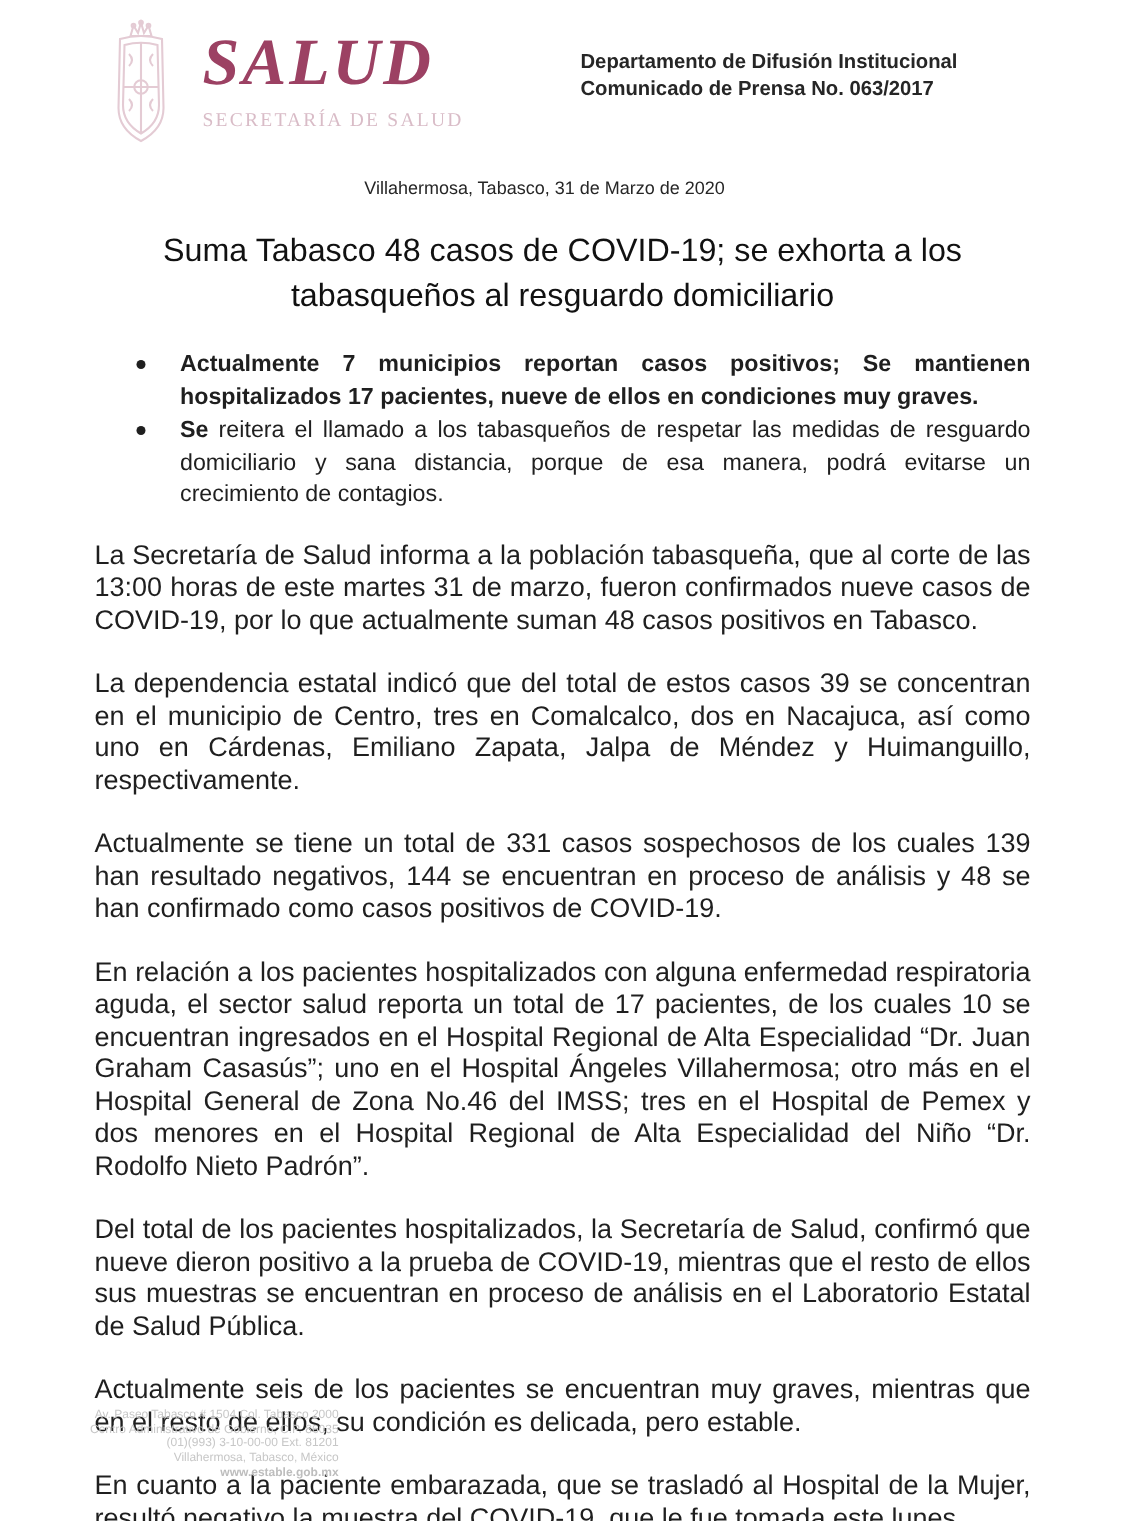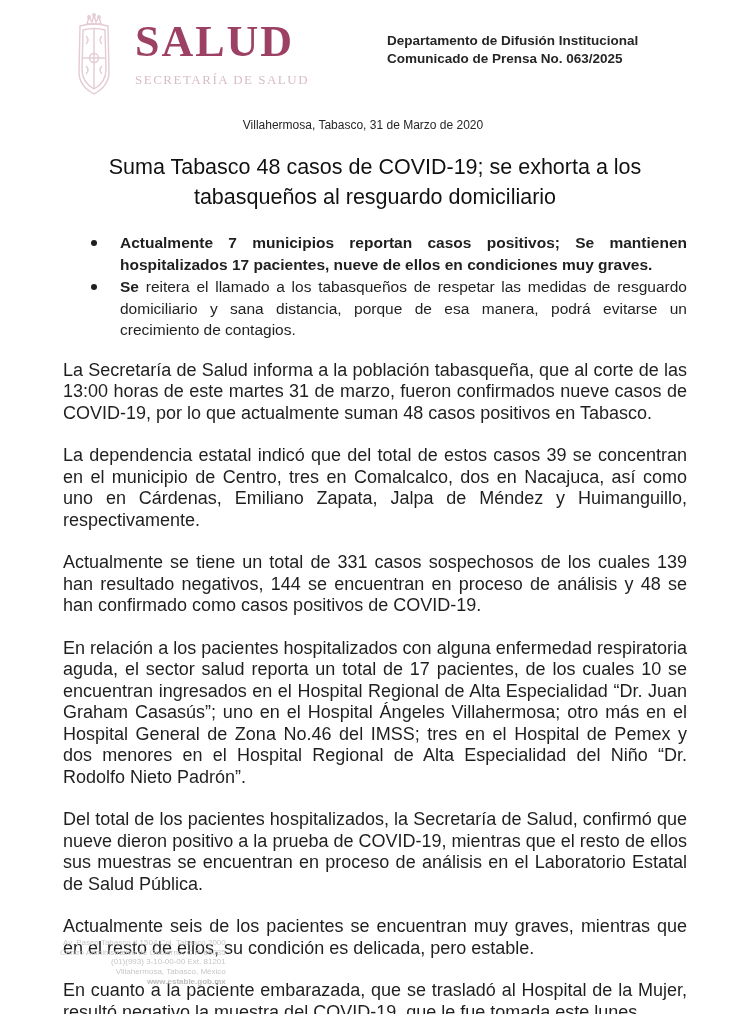--- a/index.html
+++ b/index.html
@@ -33,20 +33,21 @@
   }
   .crest { width:62px; height:90px; flex:0 0 auto; }
   .logo-text { padding-top:8px; }
   .wordmark {
     font-family:"Liberation Serif", serif;
     font-weight:bold;
     font-size:44px;
     line-height:44px;
     letter-spacing:2px;
     color:#9c4163;
+    font-style:italic;
   }
   .logo-subtitle {
     font-family:"Liberation Serif", serif;
     font-size:13px;
     letter-spacing:1.5px;
     color:#d9bcc7;
     margin-top:8px;
     white-space:nowrap;
   }
   .header-right {
@@ -149,21 +150,21 @@
           <circle cx="31" cy="46" r="4.5"></circle>
         </svg>
       </span>
       <span class="logo-text">
         <span class="wordmark">SALUD</span>
         <div class="logo-subtitle">SECRETARÍA DE SALUD</div>
       </span>
     </div>
     <div class="header-right">
       <div>Departamento de Difusión Institucional</div>
-      <div>Comunicado de Prensa No. 063/2025</div>
+      <div>Comunicado de Prensa No. 063/2017</div>
     </div>
   </div>
 
   <div class="dateline">Villahermosa, Tabasco, 31 de Marzo de 2020</div>
 
   <h1 class="doc-title">Suma Tabasco 48 casos de COVID-19; se exhorta a los tabasqueños al resguardo domiciliario</h1>
 
   <ul class="highlights">
     <li><span class="b">Actualmente 7 municipios reportan casos positivos; Se mantienen hospitalizados 17 pacientes, nueve de ellos en condiciones muy graves.</span><span></span></li>
     <li><span class="b">Se</span><span> reitera el llamado a los tabasqueños de respetar las medidas de resguardo domiciliario y sana distancia, porque de esa manera, podrá evitarse un crecimiento de contagios.</span></li>

